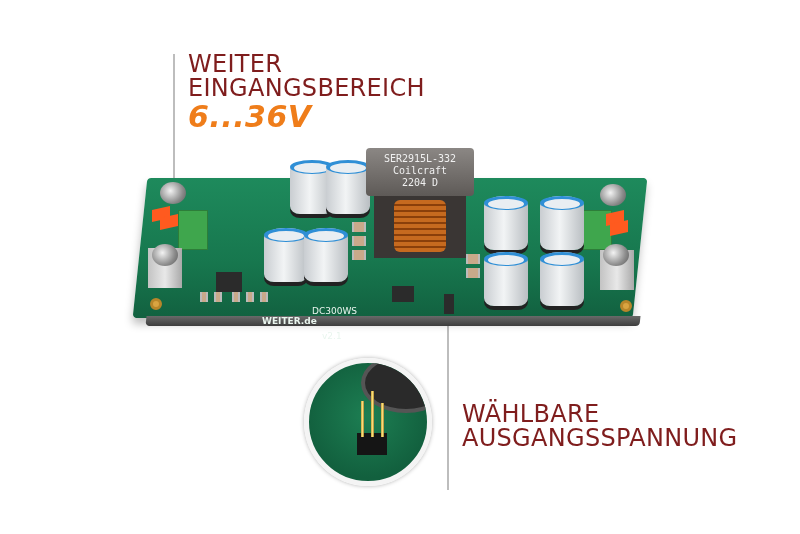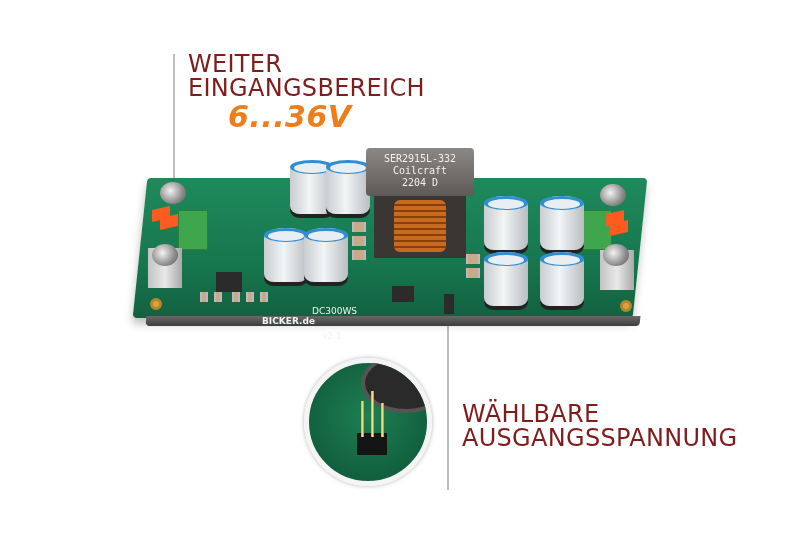--- a/index.html
+++ b/index.html
@@ -2,21 +2,21 @@
 <html><head>
   <meta charset="utf-8">
   <style>
     * { box-sizing: border-box; margin: 0; padding: 0; }
     html, body { width: 800px; height: 534px; background: #ffffff; overflow: hidden; }
     body { position: relative; font-family: "DejaVu Sans", sans-serif; }
 
     .leader { position: absolute; background: #bdbdbd; width: 2px; }
     .callout { position: absolute; }
     .callout .head { color: #7f1d1d; font-weight: normal; font-size: 24px; line-height: 24px; letter-spacing: 0.3px; }
-    .callout .val { color: #ef7d1a; font-weight: bold; font-style: italic; font-size: 30px; line-height: 34px; letter-spacing: 0.5px; margin-left: 40px; }
+    .callout .val { color: #ef7d1a; font-weight: bold; font-style: italic; font-size: 30px; line-height: 34px; letter-spacing: 0.5px; }
     .sep { display: inline-block; width: 2px; height: 14px; background: #ef7d1a; vertical-align: -10px; margin: 0 6px 0 1px; }
 
     
     .board { position: absolute; left: 140px; top: 178px; width: 500px; height: 140px; background: linear-gradient(180deg,#1e8a5c 0%,#17774e 60%,#126140 100%); border-radius: 4px; transform: skewX(-6deg); box-shadow: 0 6px 8px rgba(0,0,0,0.25); }
     .board-edge { position: absolute; left: 146px; top: 316px; width: 494px; height: 10px; background: linear-gradient(180deg,#6a6a6a,#3d3d3d); border-radius: 0 0 4px 4px; transform: skewX(-6deg); }
     .cap { position: absolute; width: 44px; height: 54px; border-radius: 20px 20px 10px 10px / 10px 10px 8px 8px; background: linear-gradient(90deg,#c9cdd1,#f2f4f5 45%,#b9bec2); box-shadow: 0 4px 0 #222 ; }
     .cap::before { content: ""; position: absolute; left: 0; right: 0; top: 0; height: 14px; border-radius: 50%; background: #2f8fd6; }
     .cap::after { content: ""; position: absolute; left: 4px; right: 4px; top: 3px; height: 10px; border-radius: 50%; background: #e9eef2; }
     .inductor { position: absolute; left: 366px; top: 148px; width: 108px; height: 142px; }
     .ind-top { position: absolute; left: 0; top: 0; width: 108px; height: 48px; background: linear-gradient(180deg,#8b8784,#5e5a57); border-radius: 4px; color: #f0f0f0; font-family: "DejaVu Sans Mono", monospace; font-size: 10px; text-align: center; padding-top: 5px; line-height: 12px; }
@@ -100,21 +100,21 @@
 <div class="smd" style="left:214px; top:292px;"></div>
 <div class="smd" style="left:232px; top:292px;"></div>
 <div class="smd" style="left:246px; top:292px;"></div>
 <div class="smd" style="left:260px; top:292px;"></div>
 <div class="smd" style="left:352px; top:222px; width:14px;"></div>
 <div class="smd" style="left:352px; top:236px; width:14px;"></div>
 <div class="smd" style="left:352px; top:250px; width:14px;"></div>
 <div class="smd" style="left:466px; top:254px; width:14px;"></div>
 <div class="smd" style="left:466px; top:268px; width:14px;"></div>
 
-<div class="silk" style="left:222px; top:316px; font-weight:bold;">BICKER.de</div>
+<div class="silk" style="left:222px; top:316px; font-weight:bold;">WEITER.de</div>
 <div class="silk" style="left:272px; top:306px;">DC300WS</div>
 <div class="silk" style="left:282px; top:331px;text-align:right;">v2.1</div>
 
 <div class="inset">
   <div class="dome"></div>
   <div class="hdr"></div>
   <div class="pin" style="left:52px; top:38px; height:36px;"></div>
   <div class="pin" style="left:62px; top:28px; height:46px;"></div>
   <div class="pin" style="left:72px; top:40px; height:34px;"></div>
 </div>

